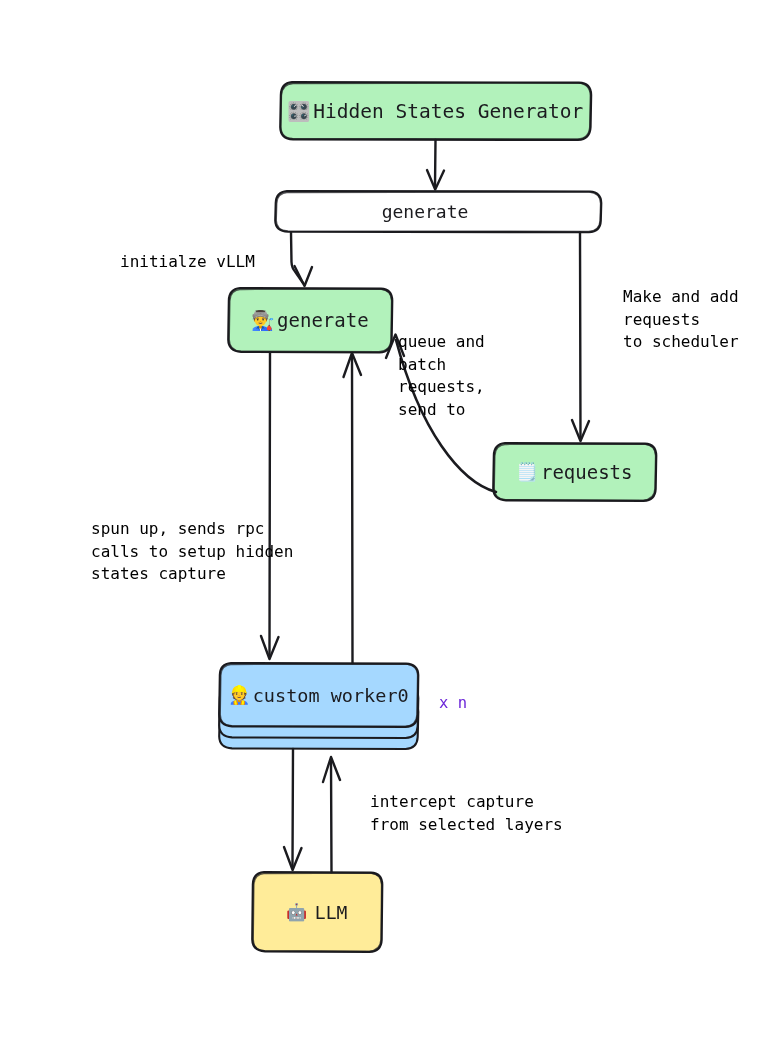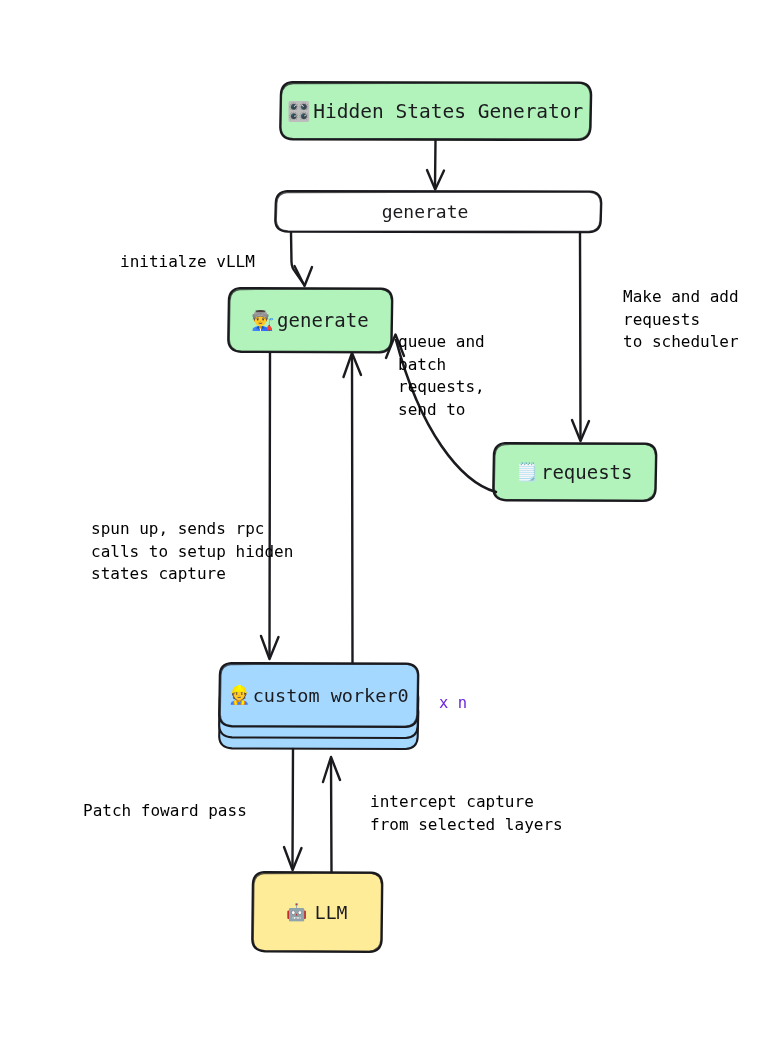--- a/index.html
+++ b/index.html
@@ -180,20 +180,19 @@
   <div class="edge-label" style="left:398px; top:331px;">queue and
 batch
 requests,
 send to</div>
 
   <div class="edge-label" style="left:47px; top:518px;margin-left:44px;">spun up, sends rpc
 calls to setup hidden
 states capture</div>
 
 
-  <div class="edge-label" style="left:83px; top:800px;">Patch foward pass</div>
 
   <div class="edge-label" style="left:370px; top:791px;">intercept capture
 from selected layers</div>
 
   <div class="multiplier-label" style="left:439px; top:694px;">x n</div>
 
 </div>
 
 </body></html>

